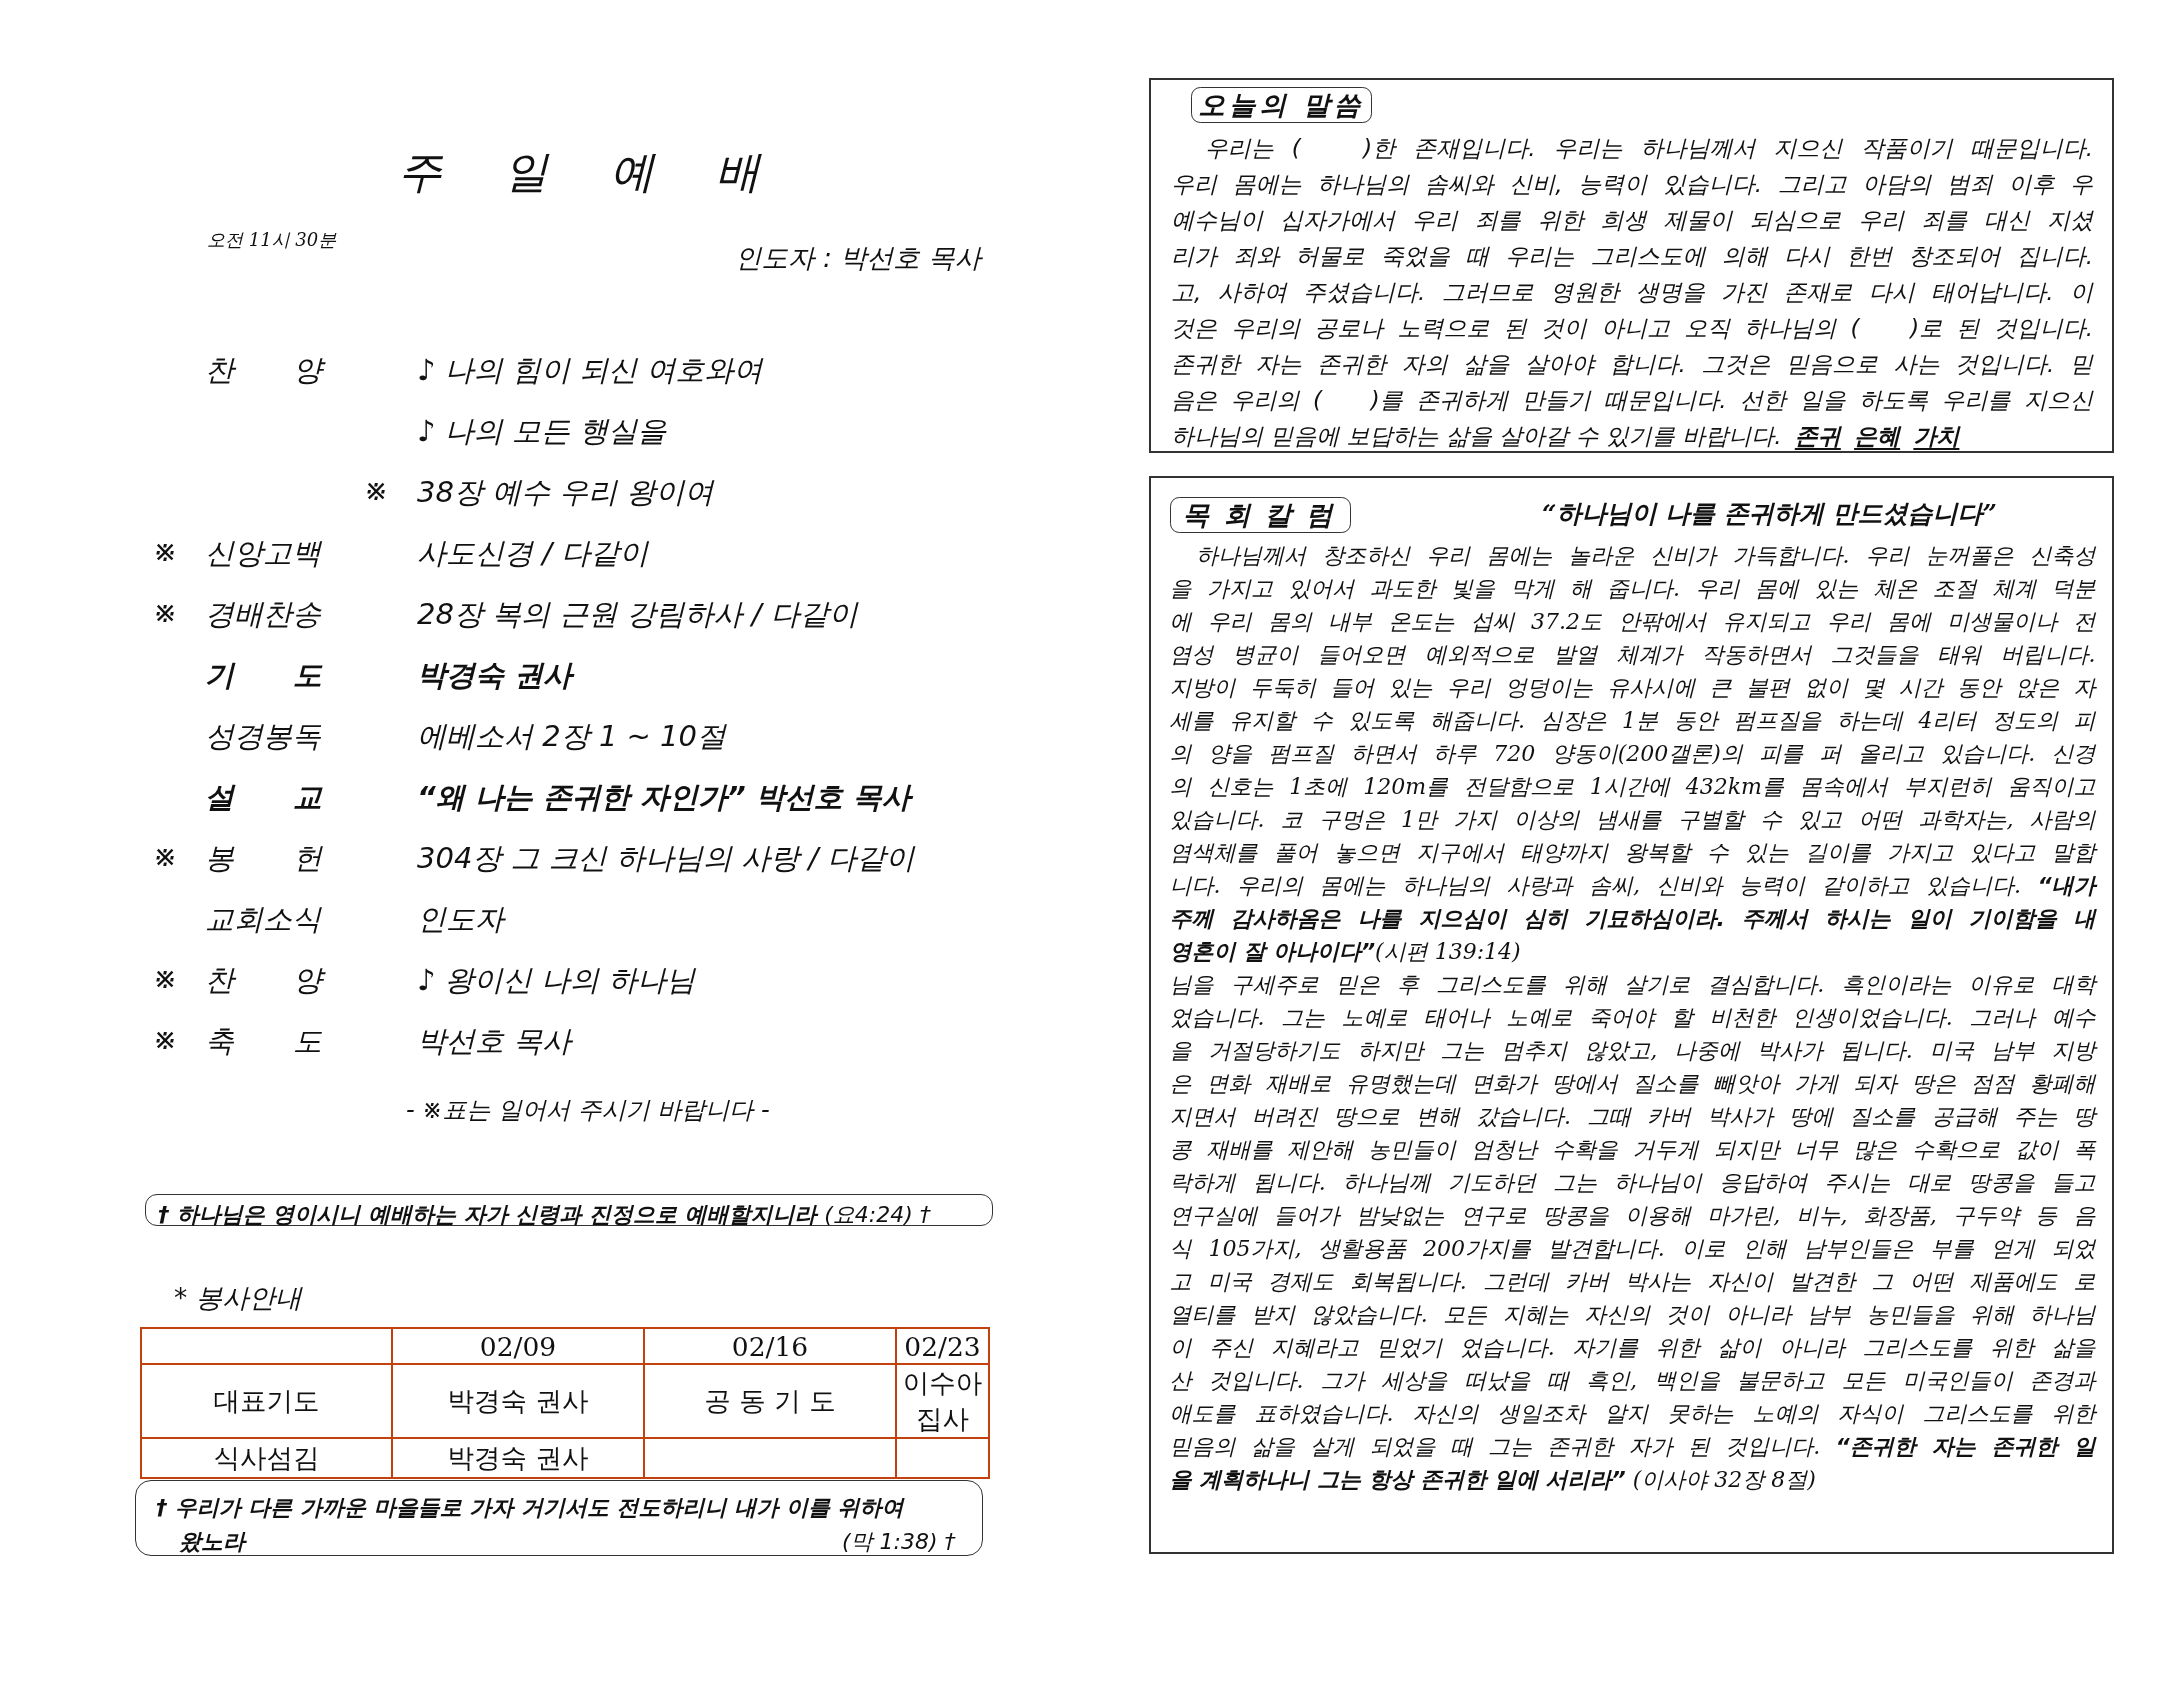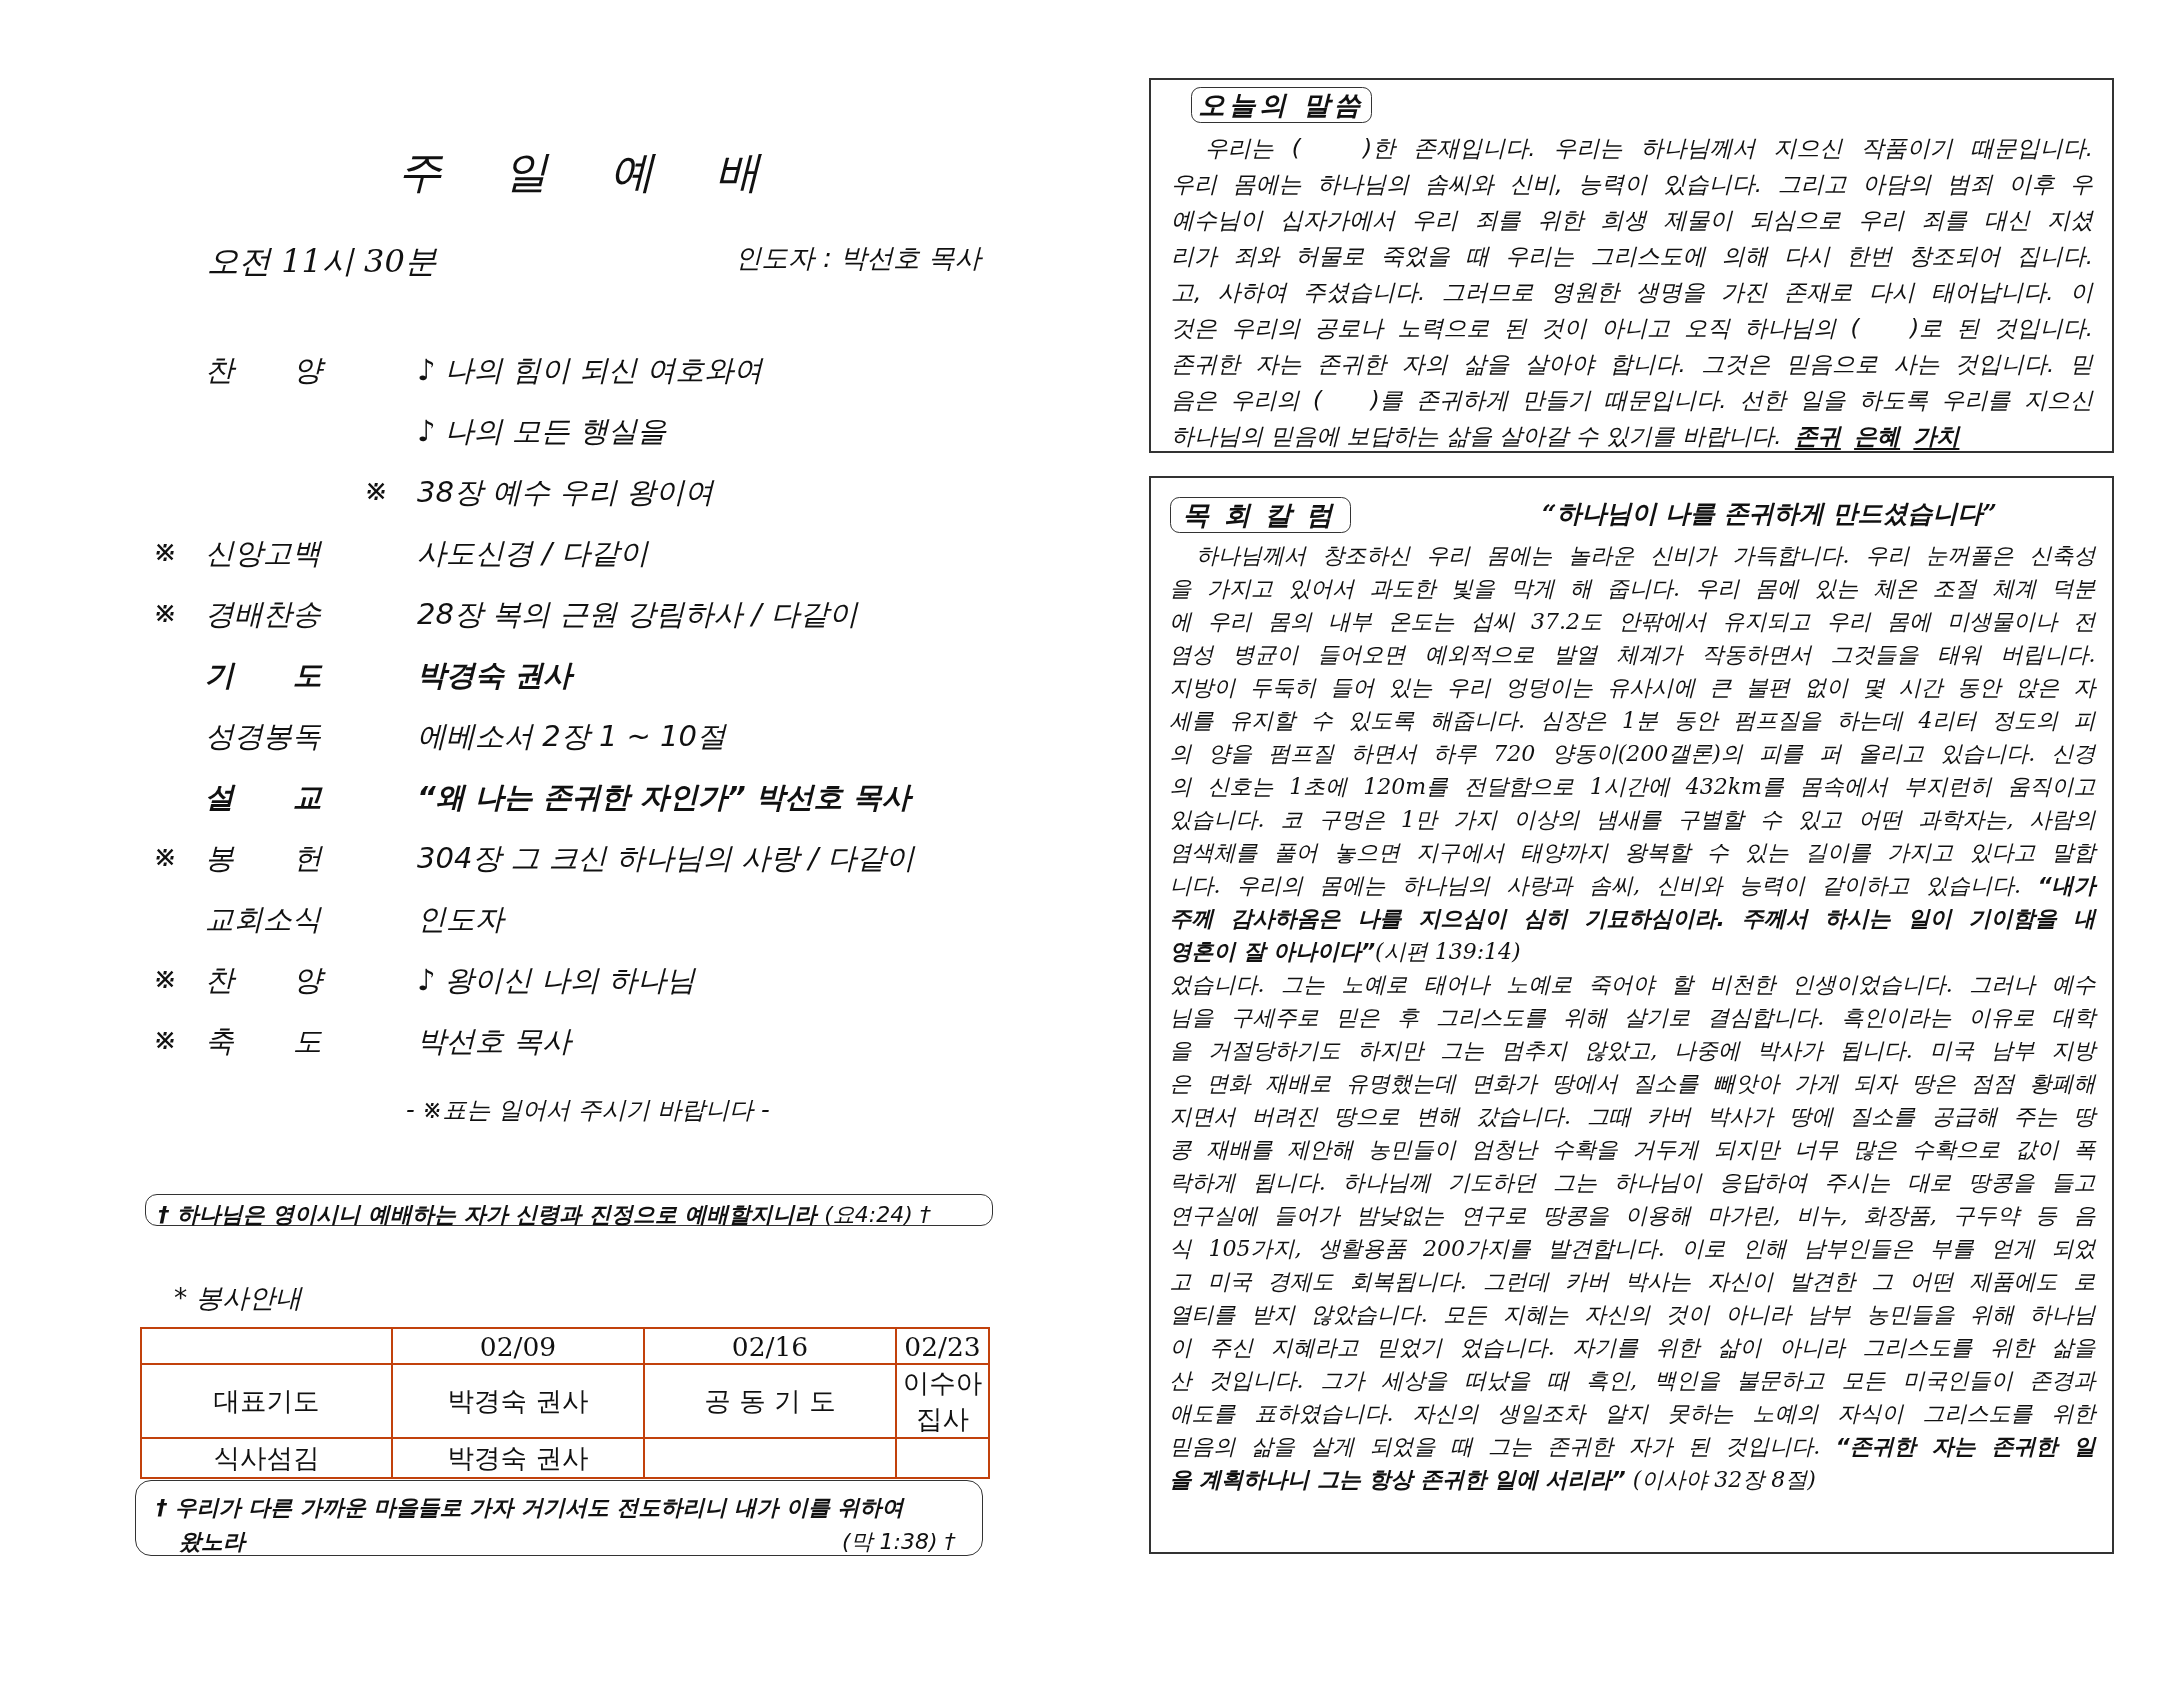--- a/index.html
+++ b/index.html
@@ -3,21 +3,21 @@
 <meta charset="utf-8">
 <style>
   html, body { margin:0; padding:0; background:#ffffff; }
   body { width:2183px; height:1691px; position:relative; overflow:hidden; color:#111;
          font-family:"DejaVu Sans","Liberation Sans",sans-serif; }
   .abs { position:absolute;font-style:italic; }
 
   
   .title { left:398px; top:143px; width:305px; font-size:44px; letter-spacing:24px;
            font-family:"DejaVu Serif","Liberation Serif",serif; white-space:nowrap; }
-  .time { left:207px; top:240px; font-size:32px; font-family:"DejaVu Serif","Liberation Serif",serif; }
+  .time { left:207px; top:228px; font-size:18px; font-family:"DejaVu Serif","Liberation Serif",serif; }
   .leader { left:735px; top:240px; font-size:26.5px; white-space:nowrap; }
 
   .order { left:153px; top:351px; width:862px; }
   .row { position:relative; height:61px; font-size:29px; white-space:nowrap; }
   .row .mark { position:absolute; left:0; top:0; width:40px; }
   .row .label { position:absolute; left:52px; top:0; width:119px; }
   .row .label.spread { display:flex; justify-content:space-between; width:117px; }
   .row .label.bold, .row .value.bold { font-weight:bold; }
   .row .value { position:absolute; left:264px; top:0; }
   .row .value .pre { position:absolute; left:-53px; }
@@ -213,22 +213,22 @@
       <span class="ln"><span>염성 병균이 들어오면 예외적으로 발열 체계가 작동하면서 그것들을 태워 버립니다.</span></span>
       <span class="ln"><span>지방이 두둑히 들어 있는 우리 엉덩이는 유사시에 큰 불편 없이 몇 시간 동안 앉은 자</span></span>
       <span class="ln"><span>세를 유지할 수 있도록 해줍니다. 심장은 1분 동안 펌프질을 하는데 4리터 정도의 피</span></span>
       <span class="ln"><span>의 양을 펌프질 하면서 하루 720 양동이(200갤론)의 피를 퍼 올리고 있습니다. 신경</span></span>
       <span class="ln"><span>의 신호는 1초에 120m를 전달함으로 1시간에 432km를 몸속에서 부지런히 움직이고</span></span>
       <span class="ln"><span>있습니다. 코 구멍은 1만 가지 이상의 냄새를 구별할 수 있고 어떤 과학자는, 사람의</span></span>
       <span class="ln"><span>염색체를 풀어 놓으면 지구에서 태양까지 왕복할 수 있는 길이를 가지고 있다고 말합</span></span>
       <span class="ln"><span>니다. 우리의 몸에는 하나님의 사랑과 솜씨, 신비와 능력이 같이하고 있습니다. </span><span class="b">“내가</span></span>
       <span class="ln"><span class="b">주께 감사하옴은 나를 지으심이 심히 기묘하심이라. 주께서 하시는 일이 기이함을 내</span></span>
       <span class="ln last"><span class="b">영혼이 잘 아나이다”</span><span>(시편 139:14)</span></span>
+      <span class="ln"><span>님을 구세주로 믿은 후 그리스도를 위해 살기로 결심합니다. 흑인이라는 이유로 대학</span></span>
       <span class="ln"><span>었습니다. 그는 노예로 태어나 노예로 죽어야 할 비천한 인생이었습니다. 그러나 예수</span></span>
-      <span class="ln"><span>님을 구세주로 믿은 후 그리스도를 위해 살기로 결심합니다. 흑인이라는 이유로 대학</span></span>
       <span class="ln"><span>을 거절당하기도 하지만 그는 멈추지 않았고, 나중에 박사가 됩니다. 미국 남부 지방</span></span>
       <span class="ln"><span>은 면화 재배로 유명했는데 면화가 땅에서 질소를 빼앗아 가게 되자 땅은 점점 황폐해</span></span>
       <span class="ln"><span>지면서 버려진 땅으로 변해 갔습니다. 그때 카버 박사가 땅에 질소를 공급해 주는 땅</span></span>
       <span class="ln"><span>콩 재배를 제안해 농민들이 엄청난 수확을 거두게 되지만 너무 많은 수확으로 값이 폭</span></span>
       <span class="ln"><span>락하게 됩니다. 하나님께 기도하던 그는 하나님이 응답하여 주시는 대로 땅콩을 들고</span></span>
       <span class="ln"><span>연구실에 들어가 밤낮없는 연구로 땅콩을 이용해 마가린, 비누, 화장품, 구두약 등 음</span></span>
       <span class="ln"><span>식 105가지, 생활용품 200가지를 발견합니다. 이로 인해 남부인들은 부를 얻게 되었</span></span>
       <span class="ln"><span>고 미국 경제도 회복됩니다. 그런데 카버 박사는 자신이 발견한 그 어떤 제품에도 로</span></span>
       <span class="ln"><span>열티를 받지 않았습니다. 모든 지혜는 자신의 것이 아니라 남부 농민들을 위해 하나님</span></span>
       <span class="ln"><span>이 주신 지혜라고 믿었기 었습니다. 자기를 위한 삶이 아니라 그리스도를 위한 삶을</span></span>

